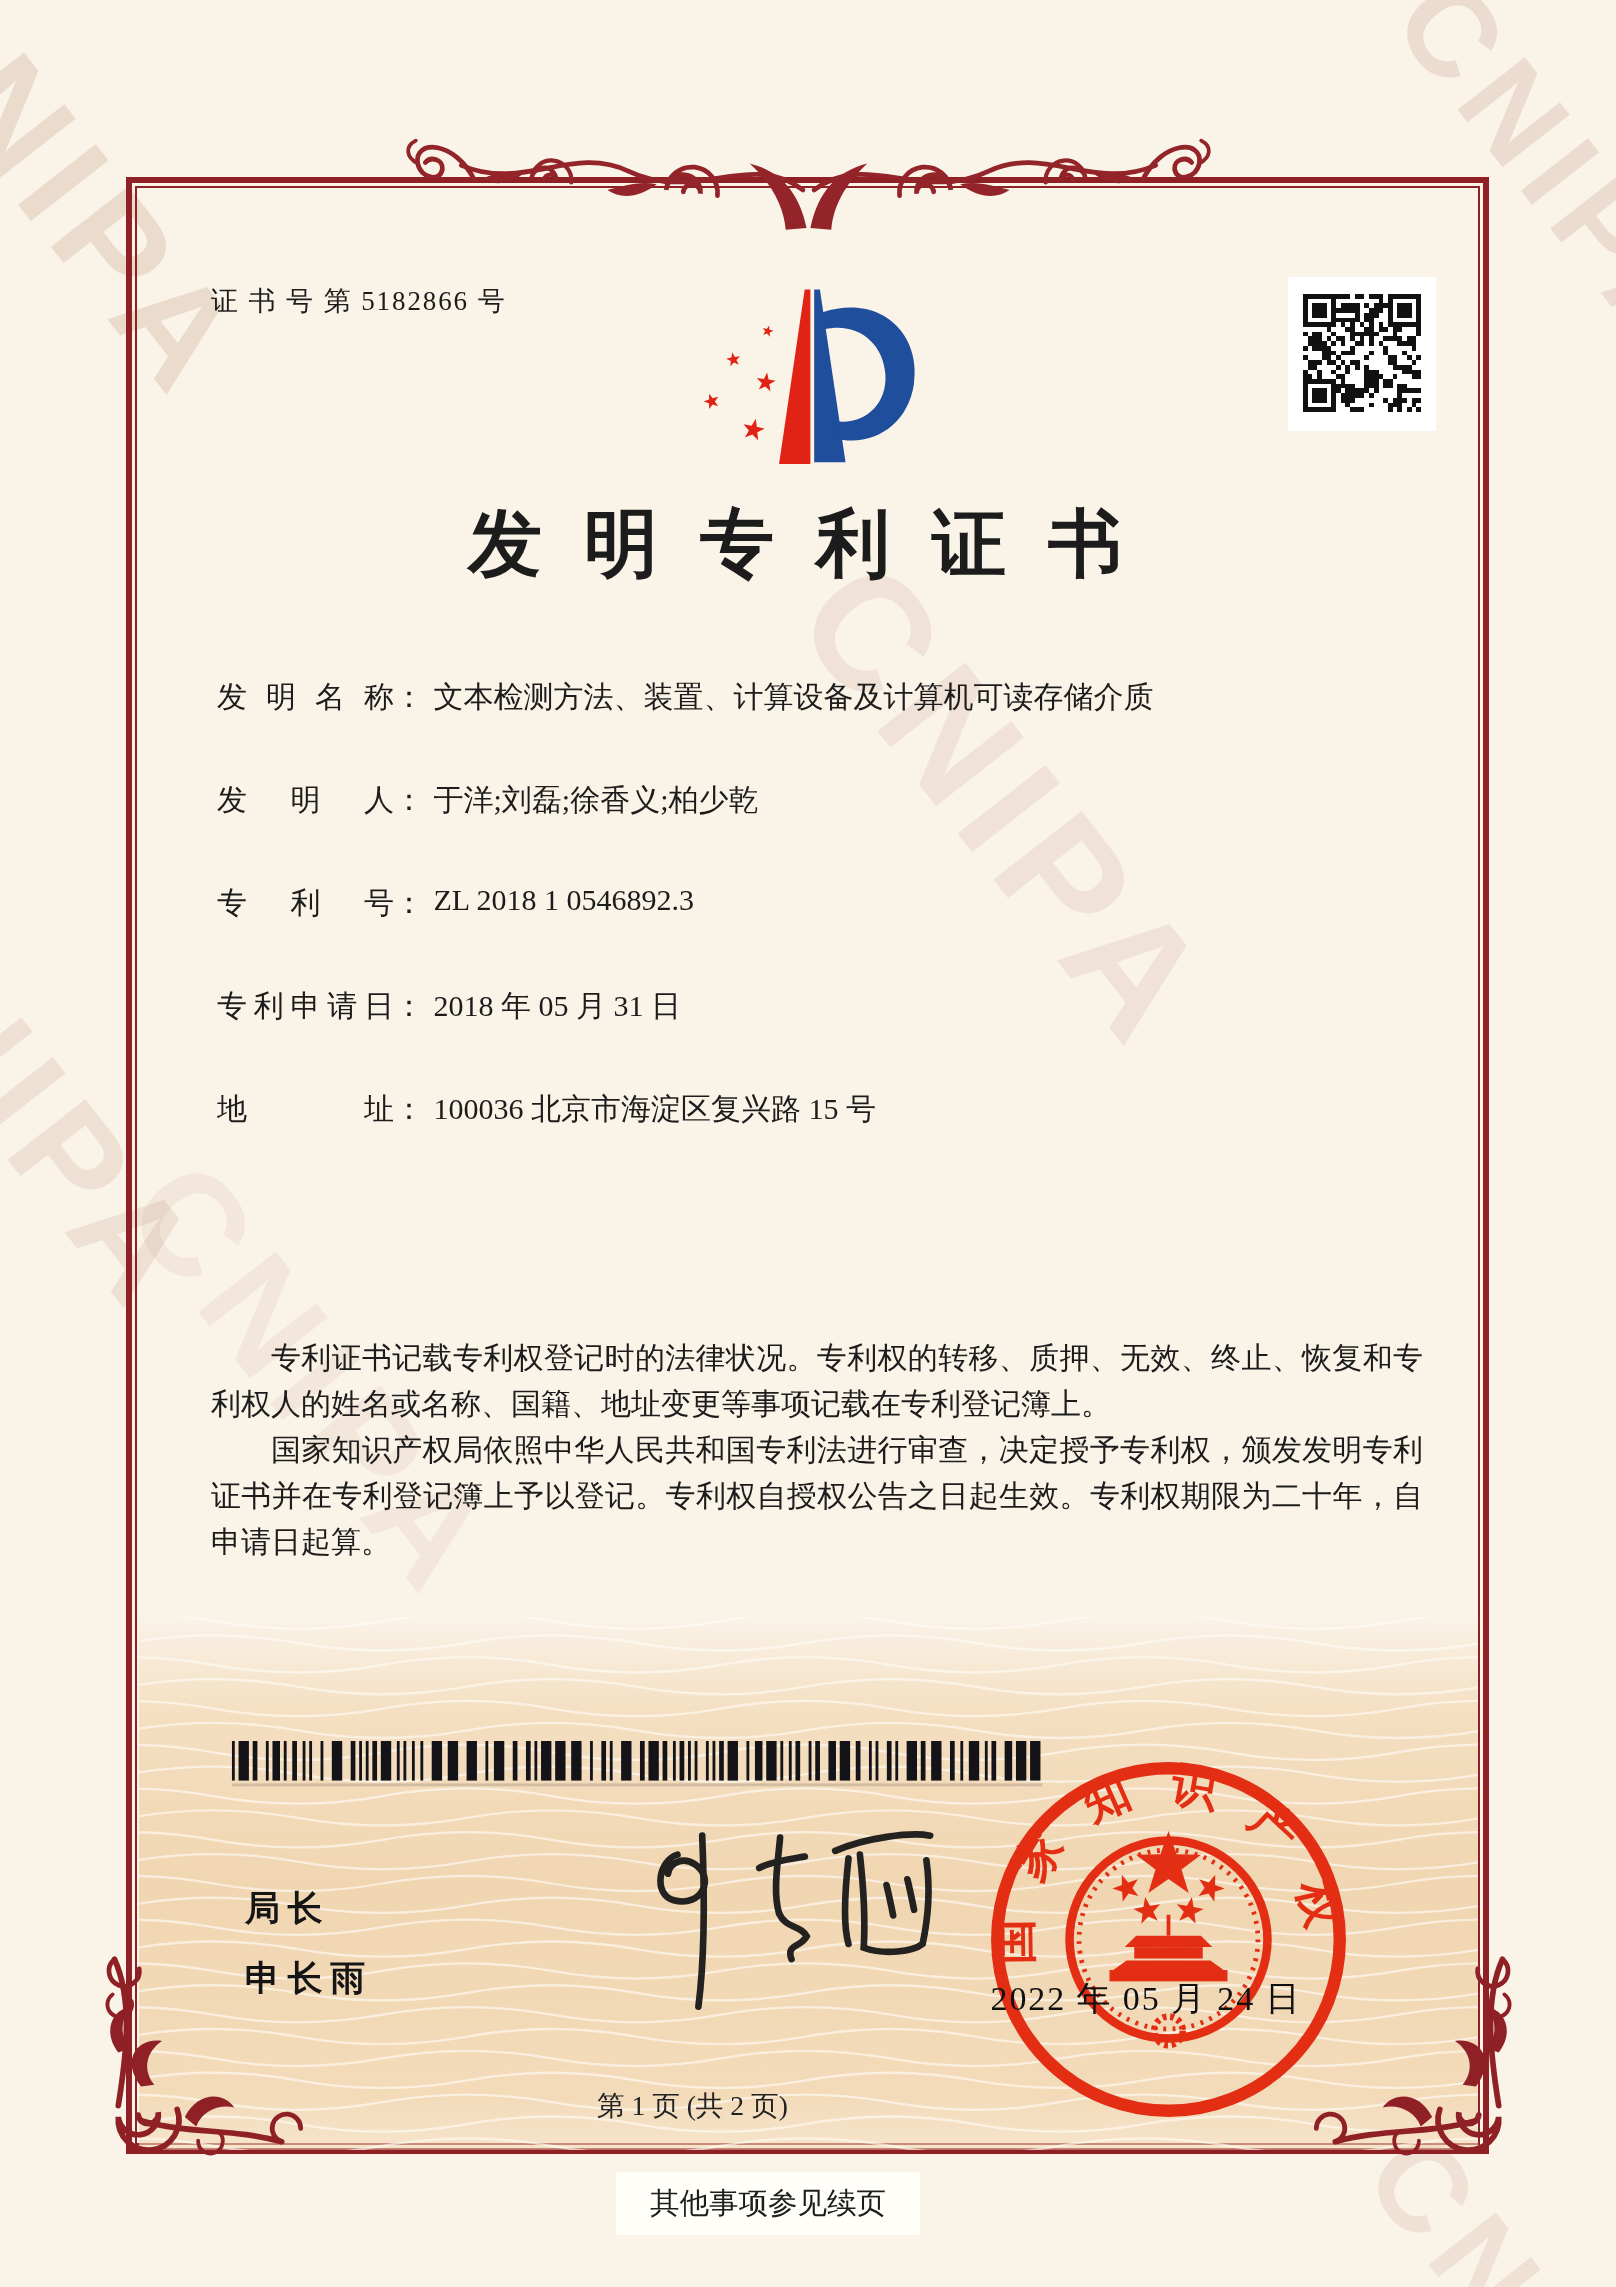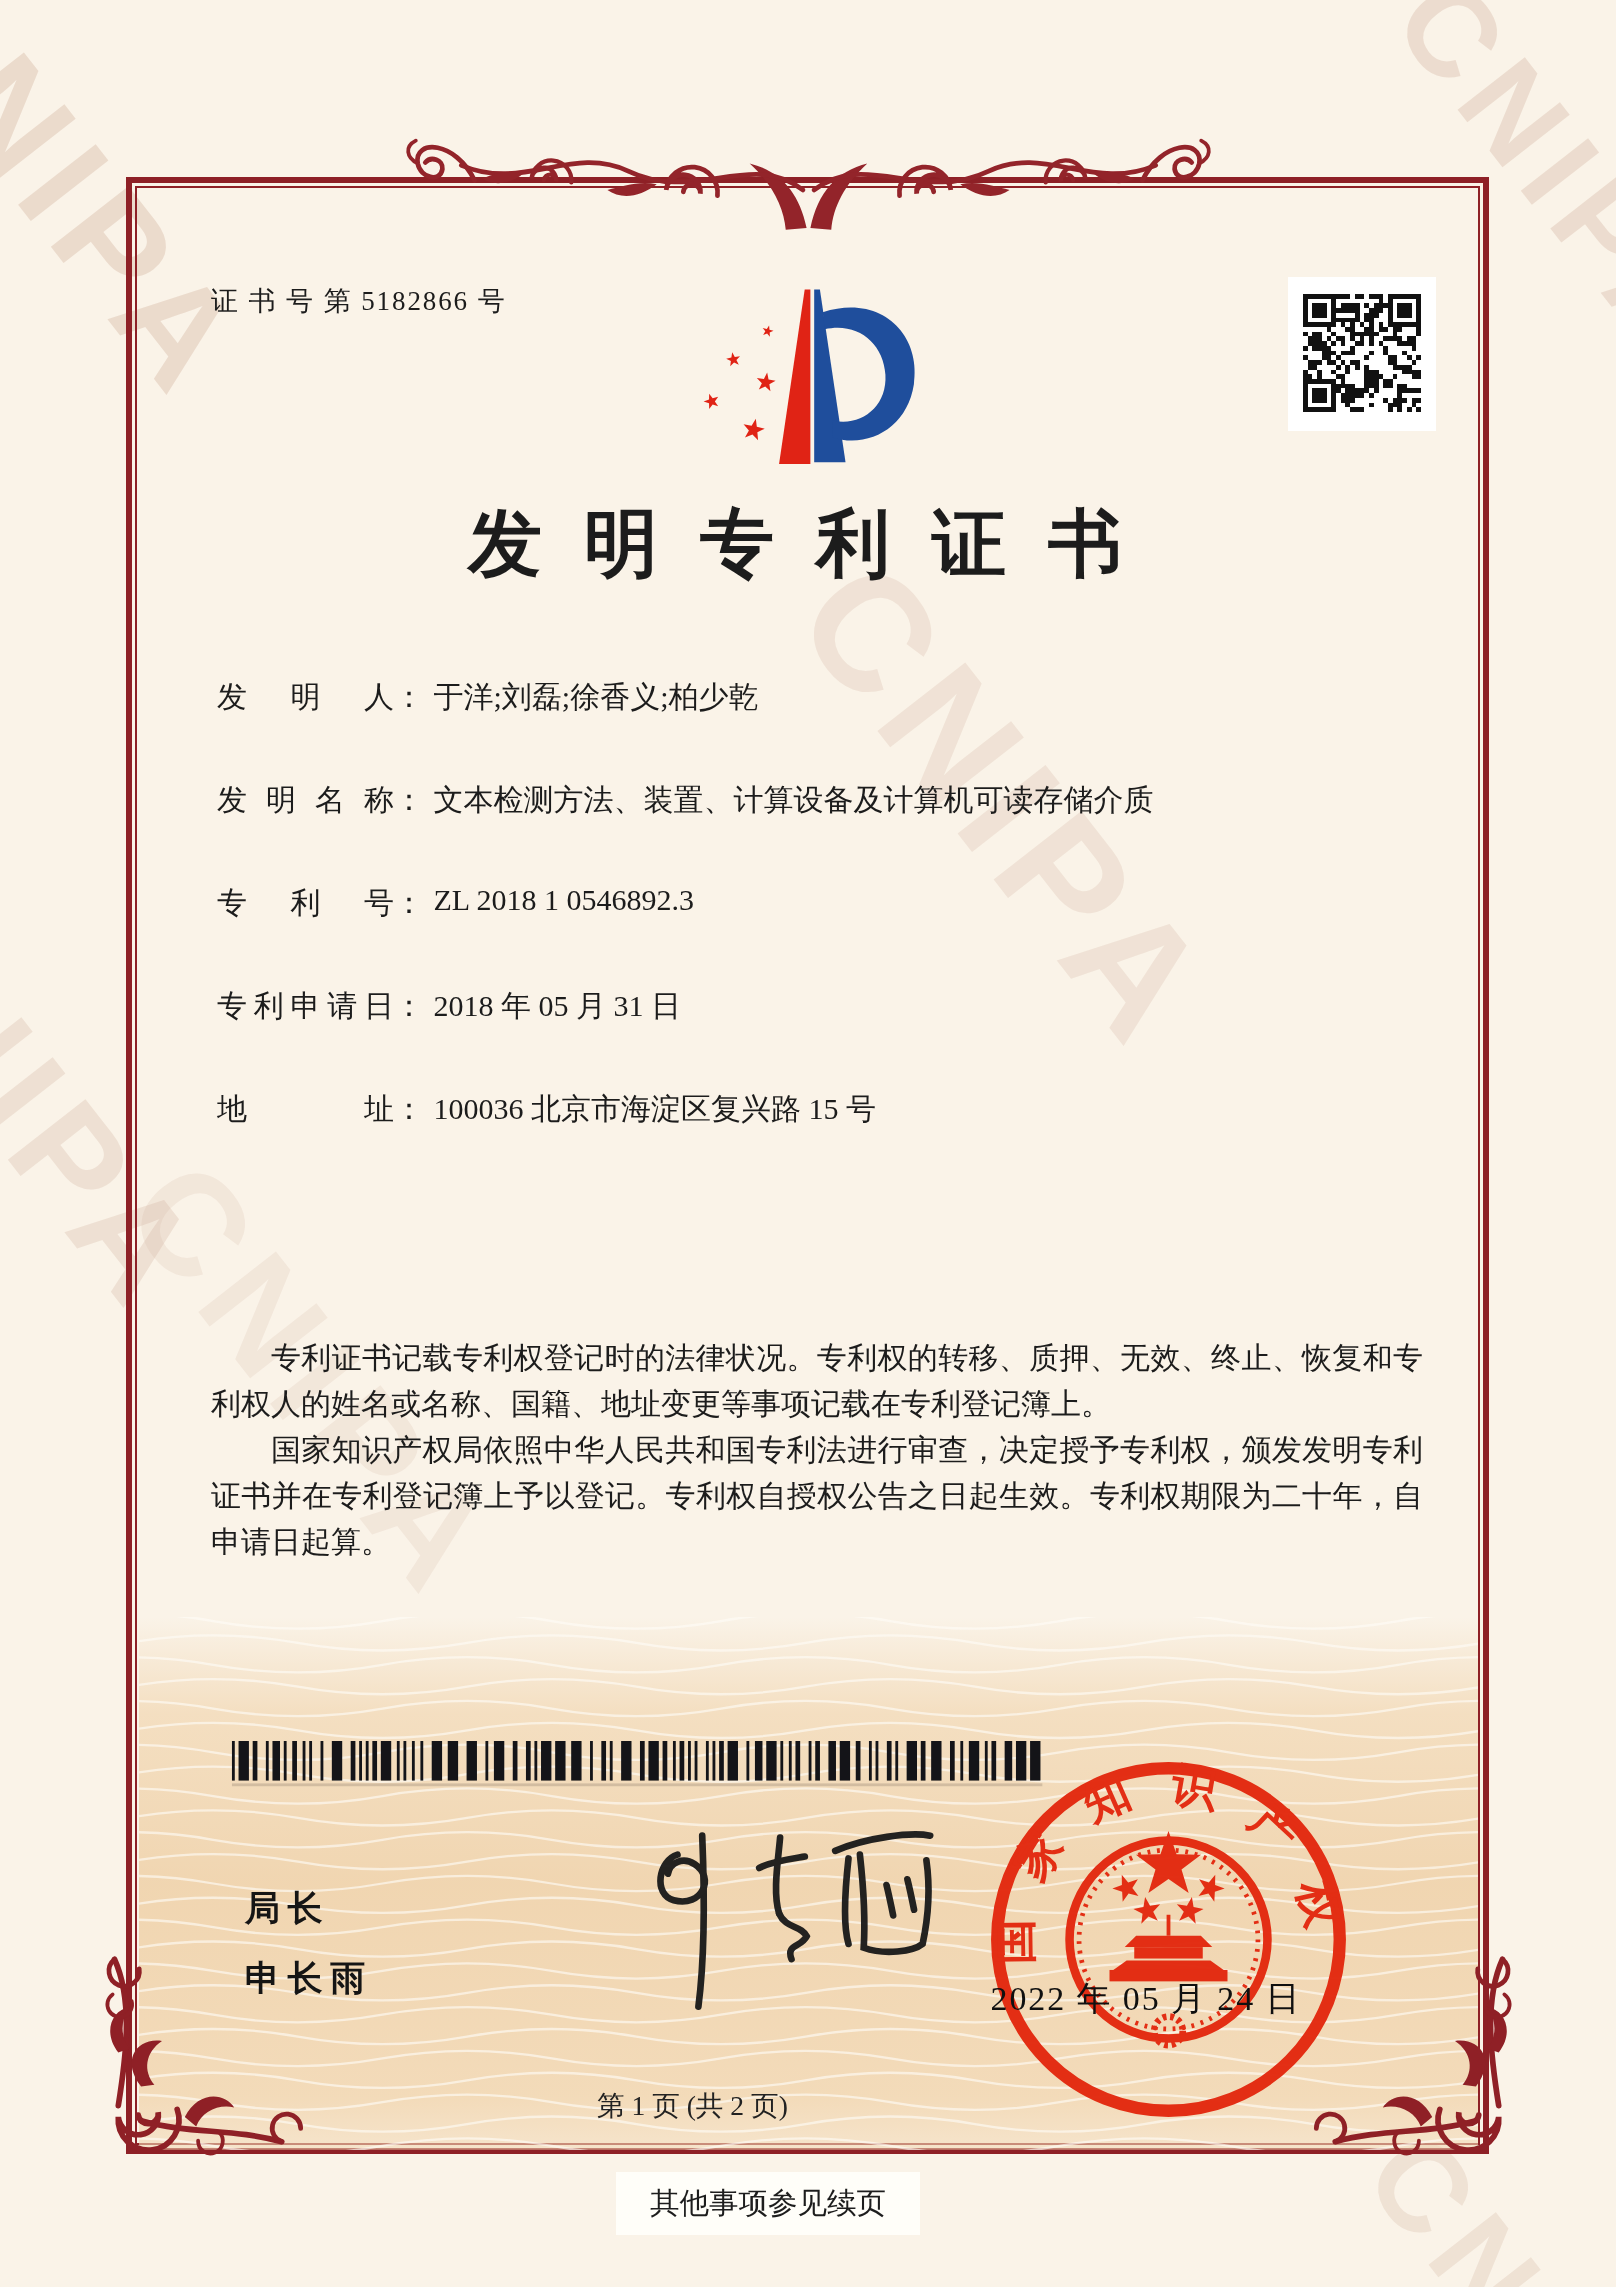--- a/index.html
+++ b/index.html
@@ -464,24 +464,24 @@
         <rect x="119.03999999999999" y="99.2" width="4.96" height="4.96" fill="#111"></rect>
         <rect x="119.03999999999999" y="109.12" width="4.96" height="4.96" fill="#111"></rect>
         <rect x="119.03999999999999" y="119.03999999999999" width="4.96" height="4.96" fill="#111"></rect>
       </svg>
   </div>
 
   <div class="title">发明专利证书</div>
 
   <div class="fields">
     <div class="f-row">
-      <span class="f-label">发明人</span><span class="f-colon">：</span><span class="f-value">于洋;刘磊;徐香义;柏少乾</span>
+      <span class="f-label">发明名称</span><span class="f-colon">：</span><span class="f-value">文本检测方法、装置、计算设备及计算机可读存储介质</span>
     </div>
     <div class="f-row">
-      <span class="f-label">发明名称</span><span class="f-colon">：</span><span class="f-value">文本检测方法、装置、计算设备及计算机可读存储介质</span>
+      <span class="f-label">发明人</span><span class="f-colon">：</span><span class="f-value">于洋;刘磊;徐香义;柏少乾</span>
     </div>
     <div class="f-row">
       <span class="f-label">专利号</span><span class="f-colon">：</span><span class="f-value">ZL 2018 1 0546892.3</span>
     </div>
     <div class="f-row">
       <span class="f-label">专利申请日</span><span class="f-colon">：</span><span class="f-value">2018 年 05 月 31 日</span>
     </div>
     <div class="f-row">
       <span class="f-label">地址</span><span class="f-colon">：</span><span class="f-value">100036 北京市海淀区复兴路 15 号</span>
     </div>

